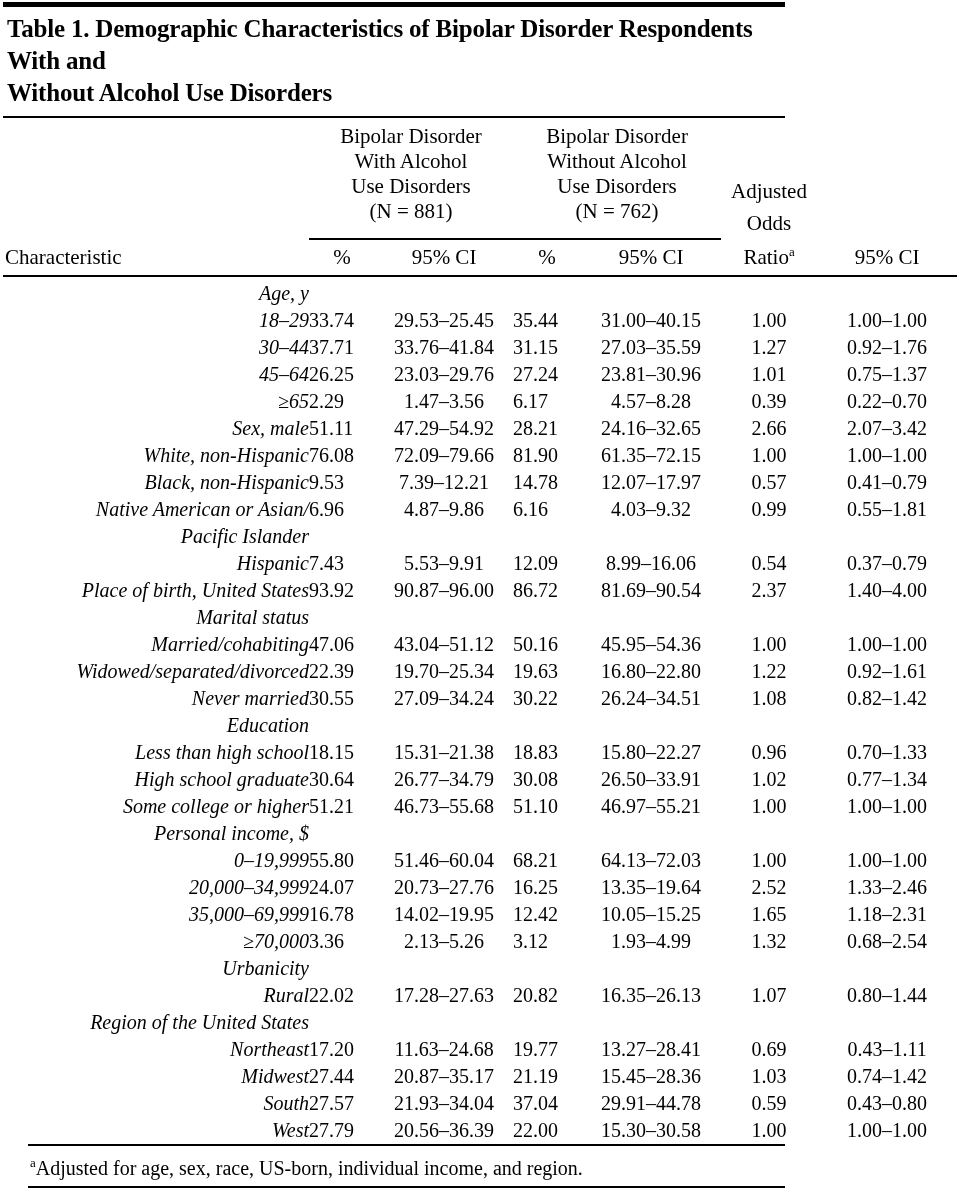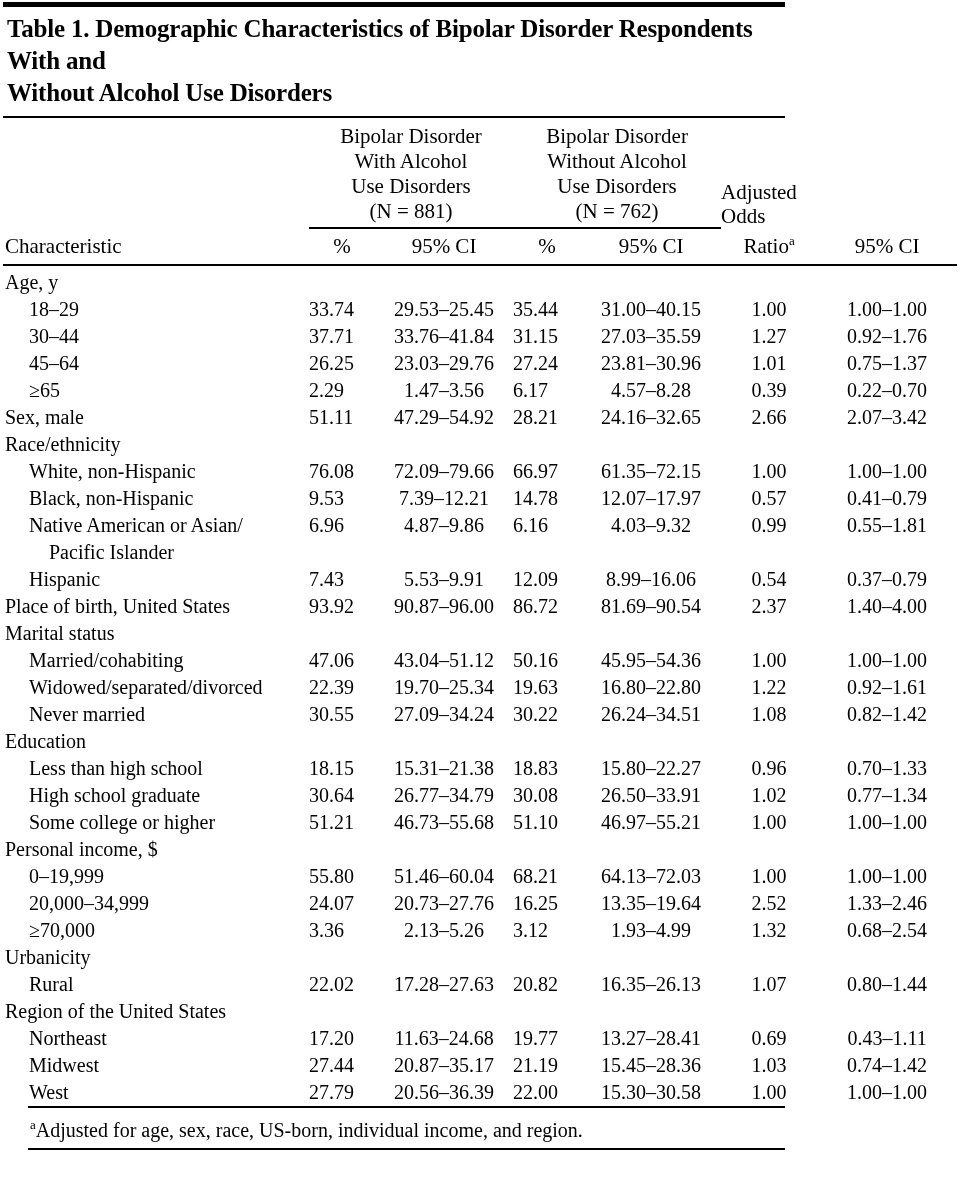--- a/index.html
+++ b/index.html
@@ -36,45 +36,45 @@
   col.c-ci2   { width: 140px; }
   col.c-aor   { width: 96px; }
   col.c-ci3   { width: 140px; }
 
   thead th { font-weight: normal; font-size: 21px; }
   tr.groups th { vertical-align: bottom; }
   th.group {
     text-align: center;
     white-space: pre-line;
     line-height: 25px;
-    padding: 6px 0 3px 0;
+    padding: 6px 0 14px 0;
     border-bottom: 2px solid #000;
   }
   th.aor-top {
-    text-align: left;
+    text-align: center;
     white-space: pre-line;
-    line-height: 24px;
+    line-height: 32px;
     padding-bottom: 0;
   }
   tr.subhead th {
     vertical-align: bottom;
     padding: 5px 0 5px 0;
     border-bottom: 2px solid #000;
     margin-top: 36px;
   }
   tr.subhead th.left { text-align: left; padding-left: 2px; }
   tr.subhead th.mid  { text-align: center; }
   sup { font-size: 13px; }
 
   tbody td {
     line-height: 27px;
     vertical-align: top;
   }
   tbody tr:first-child td { padding-top: 3px; }
-  td.label { text-align: left; padding-left: 2px; }
+  td.label { text-align: right; padding-left: 2px; font-style: italic; }
   td.label.indent { padding-left: 26px; }
   td.label .cont { padding-left: 20px; }
   td.num { padding-right: 10px; }
   td.ci  { text-align: center; }
   td.aor { text-align: center; }
 
   .footnote {
     border-top: 2px solid #000;
     font-size: 20px;
     line-height: 26px;
@@ -171,28 +171,24 @@
         <tr>
           <td class="label">Sex, male</td>
           <td class="num">51.11</td>
           <td class="ci">47.29–54.92</td>
           <td class="num">28.21</td>
           <td class="ci">24.16–32.65</td>
           <td class="aor">2.66</td>
           <td class="ci">2.07–3.42</td>
         </tr>
         <tr>
-          <td class="label">Race/ethnicity</td>
-          <td colspan="6"></td>
-        </tr>
-        <tr>
           <td class="label indent">White, non-Hispanic</td>
           <td class="num">76.08</td>
           <td class="ci">72.09–79.66</td>
-          <td class="num">66.97</td>
+          <td class="num">81.90</td>
           <td class="ci">61.35–72.15</td>
           <td class="aor">1.00</td>
           <td class="ci">1.00–1.00</td>
         </tr>
         <tr>
           <td class="label indent">Black, non-Hispanic</td>
           <td class="num">9.53</td>
           <td class="ci">7.39–12.21</td>
           <td class="num">14.78</td>
           <td class="ci">12.07–17.97</td>
@@ -307,20 +303,29 @@
         <tr>
           <td class="label indent">20,000–34,999</td>
           <td class="num">24.07</td>
           <td class="ci">20.73–27.76</td>
           <td class="num">16.25</td>
           <td class="ci">13.35–19.64</td>
           <td class="aor">2.52</td>
           <td class="ci">1.33–2.46</td>
         </tr>
         <tr>
+          <td class="label indent">35,000–69,999</td>
+          <td class="num">16.78</td>
+          <td class="ci">14.02–19.95</td>
+          <td class="num">12.42</td>
+          <td class="ci">10.05–15.25</td>
+          <td class="aor">1.65</td>
+          <td class="ci">1.18–2.31</td>
+        </tr>
+        <tr>
           <td class="label indent">≥70,000</td>
           <td class="num">3.36</td>
           <td class="ci">2.13–5.26</td>
           <td class="num">3.12</td>
           <td class="ci">1.93–4.99</td>
           <td class="aor">1.32</td>
           <td class="ci">0.68–2.54</td>
         </tr>
         <tr>
           <td class="label">Urbanicity</td>
@@ -351,20 +356,29 @@
         <tr>
           <td class="label indent">Midwest</td>
           <td class="num">27.44</td>
           <td class="ci">20.87–35.17</td>
           <td class="num">21.19</td>
           <td class="ci">15.45–28.36</td>
           <td class="aor">1.03</td>
           <td class="ci">0.74–1.42</td>
         </tr>
         <tr>
+          <td class="label indent">South</td>
+          <td class="num">27.57</td>
+          <td class="ci">21.93–34.04</td>
+          <td class="num">37.04</td>
+          <td class="ci">29.91–44.78</td>
+          <td class="aor">0.59</td>
+          <td class="ci">0.43–0.80</td>
+        </tr>
+        <tr>
           <td class="label indent">West</td>
           <td class="num">27.79</td>
           <td class="ci">20.56–36.39</td>
           <td class="num">22.00</td>
           <td class="ci">15.30–30.58</td>
           <td class="aor">1.00</td>
           <td class="ci">1.00–1.00</td>
         </tr>
       </tbody>
   </table>

